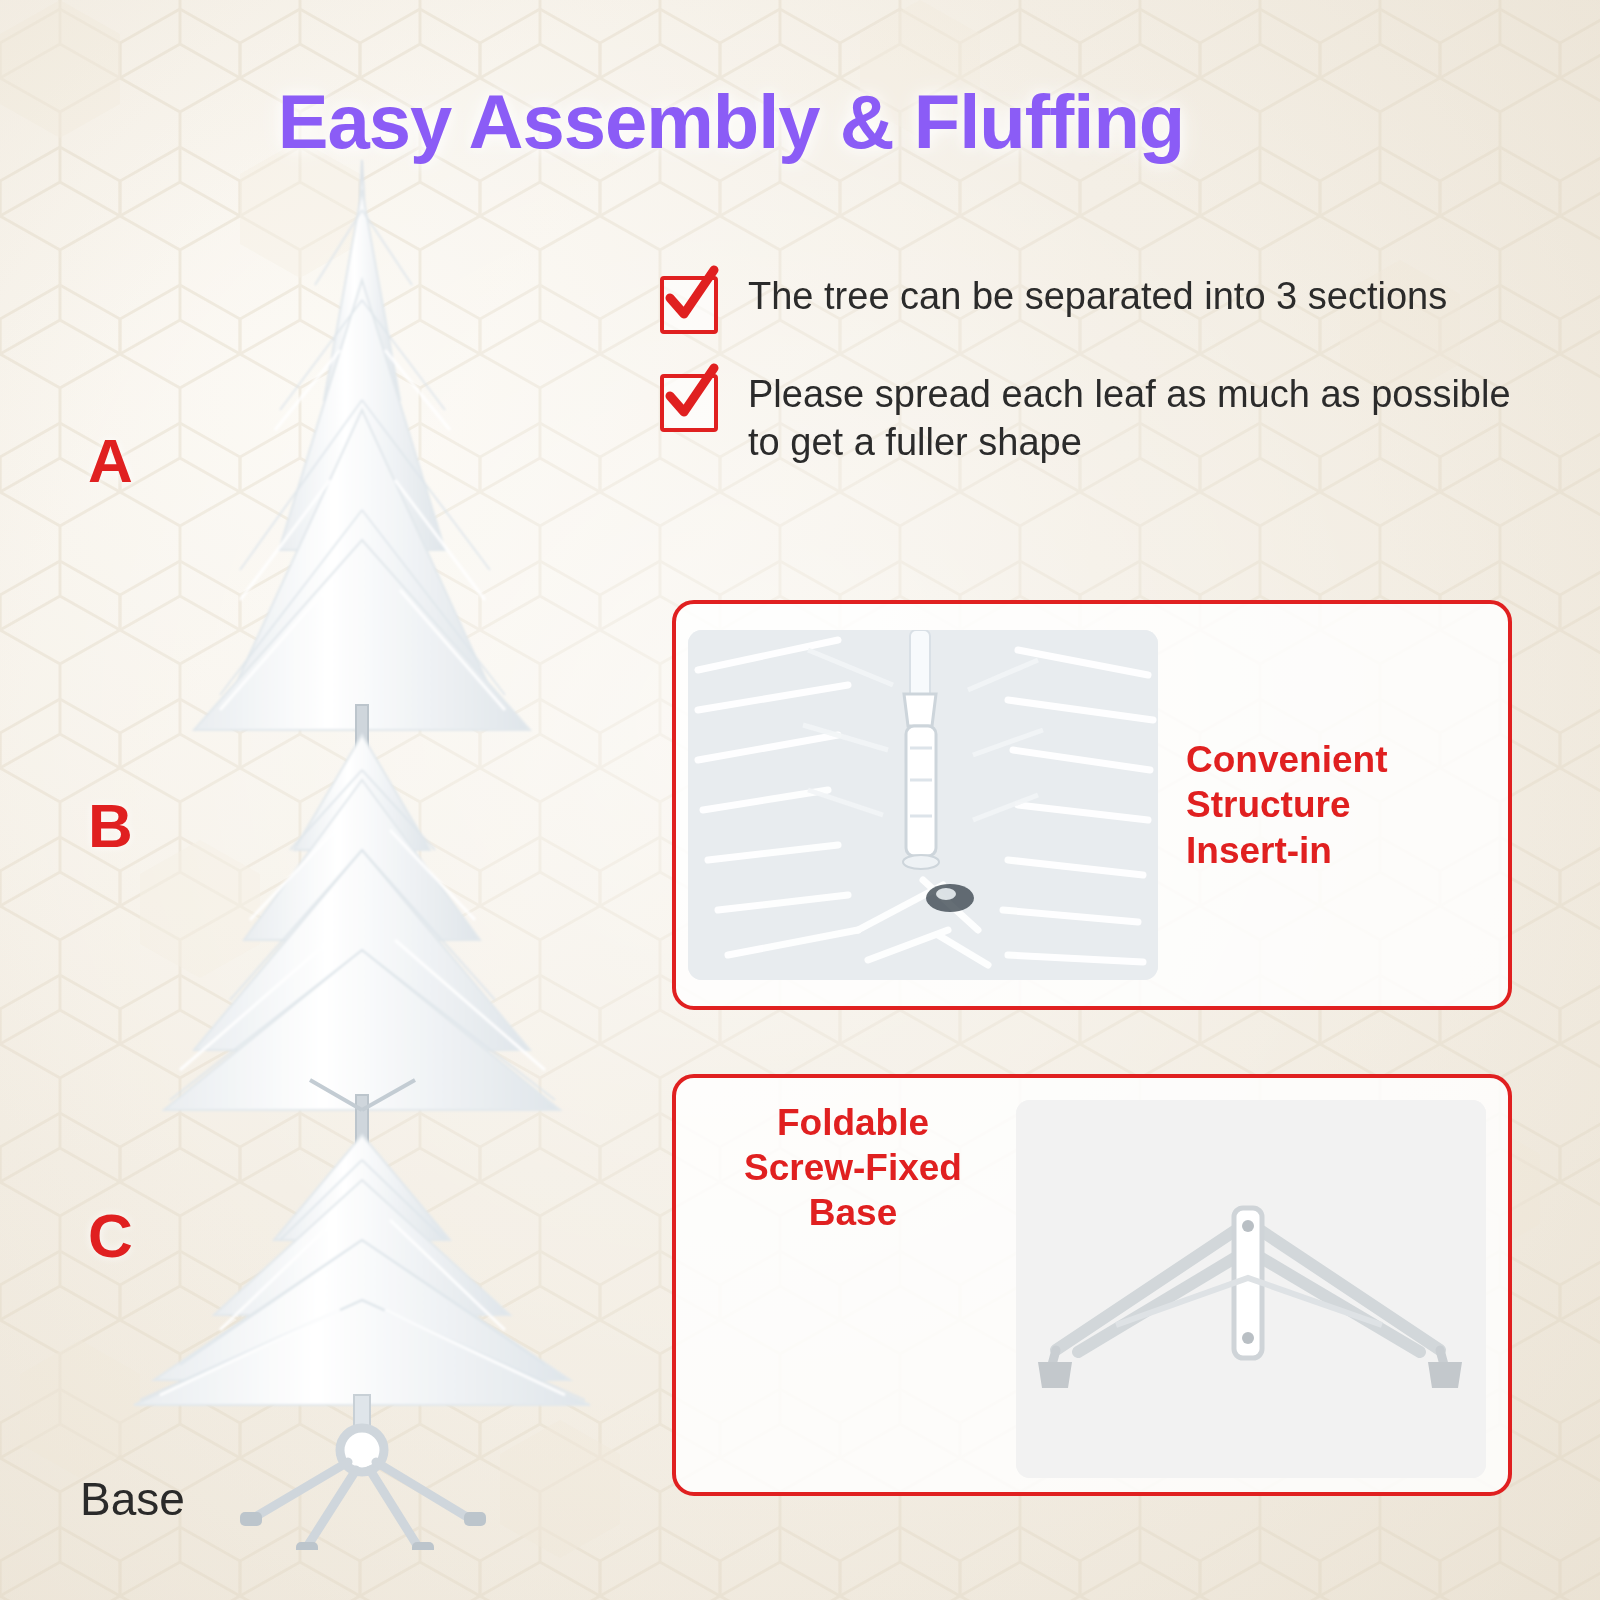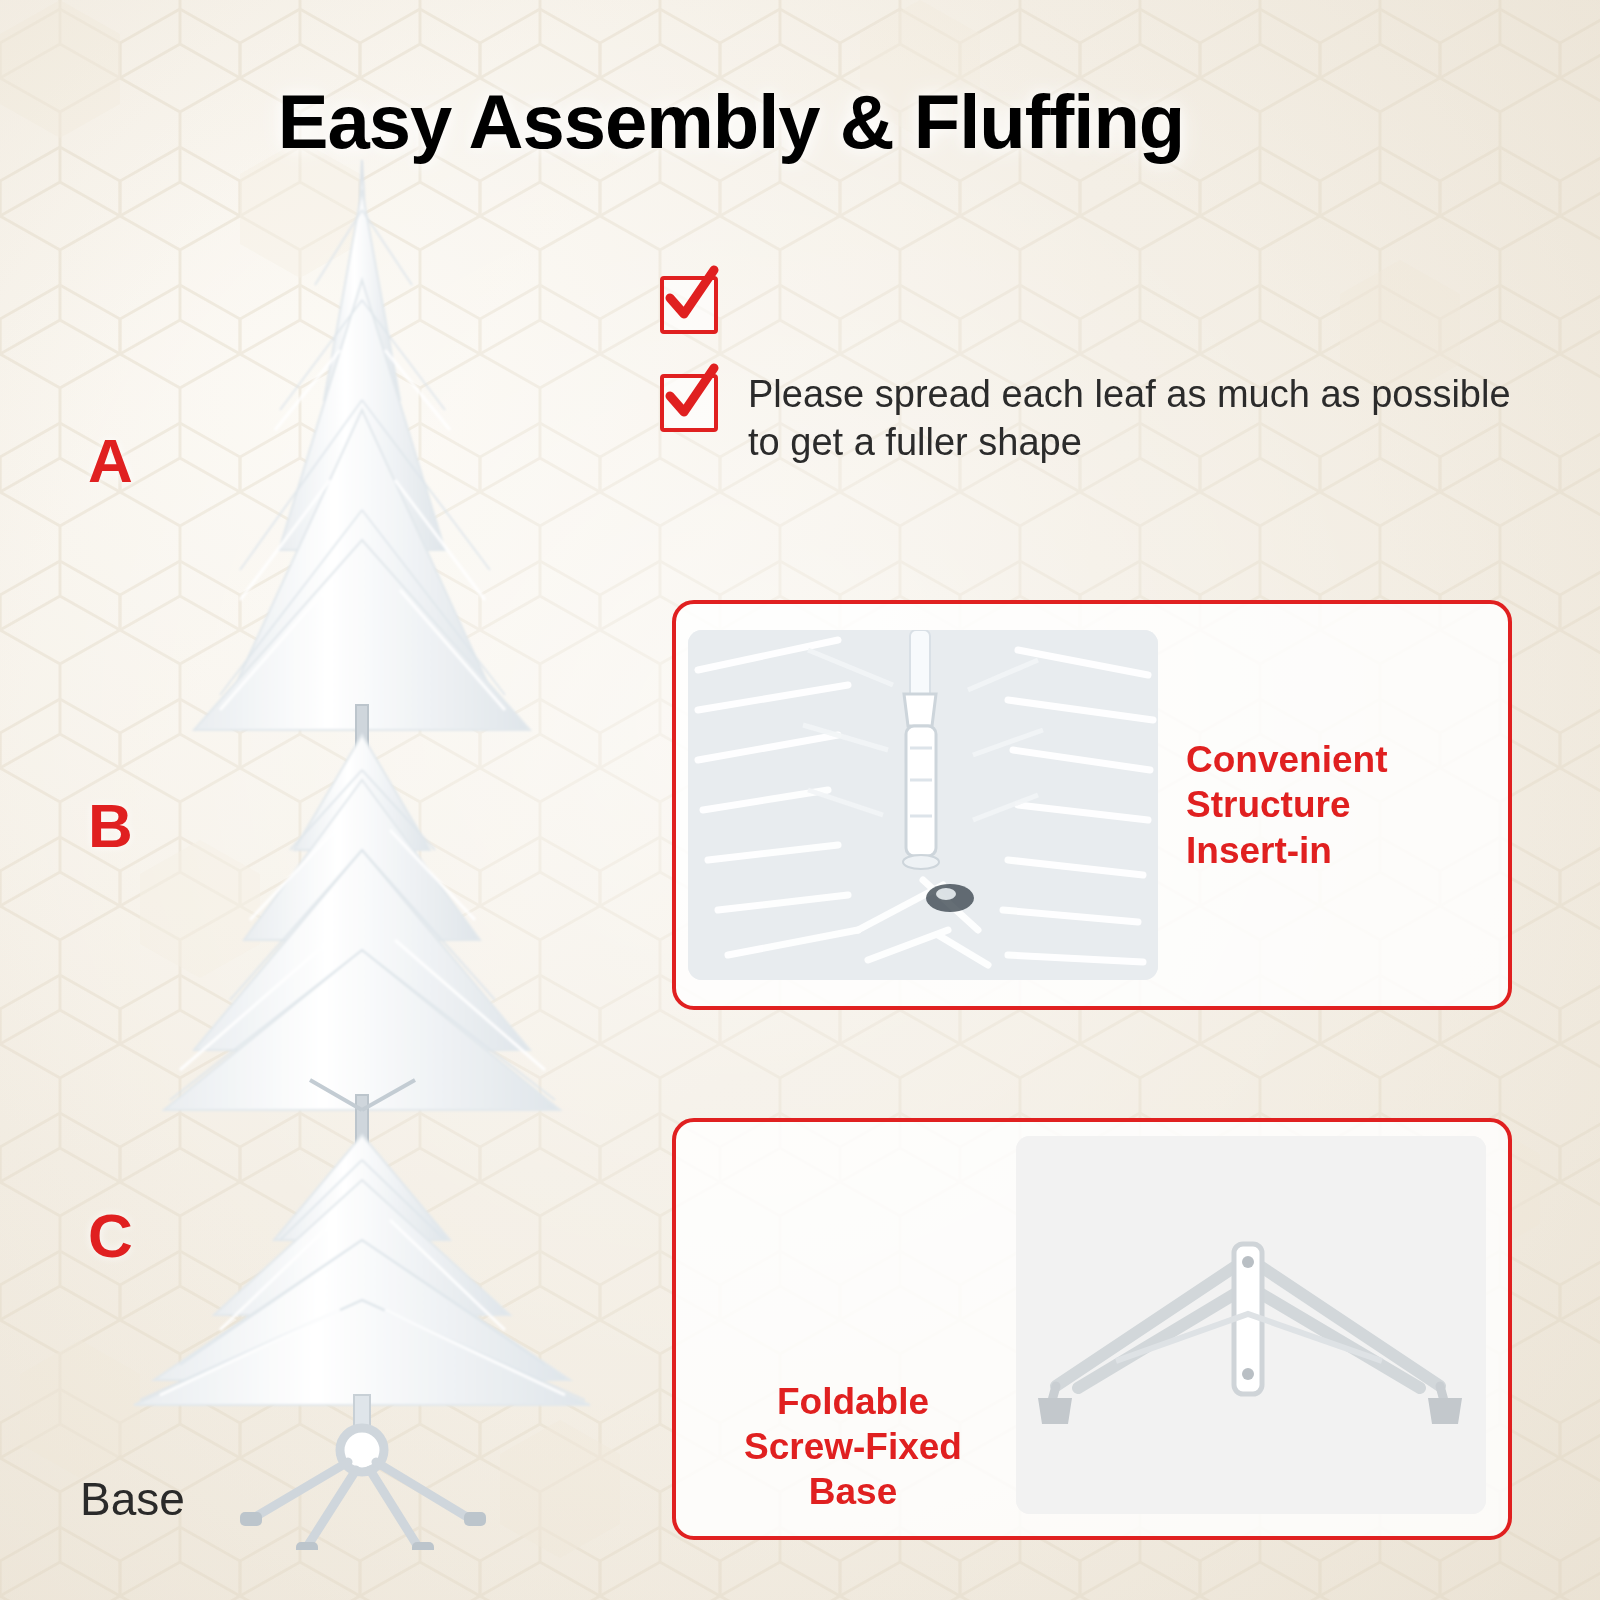--- a/index.html
+++ b/index.html
@@ -44,21 +44,21 @@
 
   
   .title {
     position: absolute;
     top: 78px;
     left: 0;
     width: 1462px;
     text-align: center;
     font-size: 76px;
     font-weight: bold;
-    color: #000000;
+    color: #8b5cf6;
     letter-spacing: -1px;
     text-shadow: 0 0 14px rgba(255,255,255,0.9), 0 0 28px rgba(255,255,255,0.8);
   }
 
   
   .label-letter {
     position: absolute;
     font-size: 62px;
     font-weight: bold;
     color: #e02020;
@@ -136,23 +136,22 @@
     display: flex;
     align-items: center;
     padding: 12px;
   }
   .card-base {
     left: 672px;
     top: 1074px;
     width: 840px;
     height: 422px;
     display: flex;
-    align-items: flex-end;
+    align-items: flex-start;
     padding: 22px;
-    margin-top: 44px;
   }
   .photo {
     flex: 0 0 auto;
     border-radius: 14px;
     overflow: hidden;
     position: relative;
   }
   .photo-insert {
     width: 470px;
     height: 350px;
@@ -298,20 +297,21 @@
   <div class="label-letter label-c">C</div>
   <div class="label-base">Base</div>
 
   <div class="checklist">
     <div class="check-row">
       <span class="check-box">
         <svg width="62" height="66" viewBox="0 0 62 66" xmlns="http://www.w3.org/2000/svg">
           <path d="M12 34 L26 50 L56 6" fill="none" stroke="#e02020" stroke-width="9" stroke-linecap="round" stroke-linejoin="round"></path>
         </svg>
       </span>
+      <span class="check-text">The tree can be separated into 3 sections</span>
     </div>
     <div class="check-row">
       <span class="check-box">
         <svg width="62" height="66" viewBox="0 0 62 66" xmlns="http://www.w3.org/2000/svg">
           <path d="M12 34 L26 50 L56 6" fill="none" stroke="#e02020" stroke-width="9" stroke-linecap="round" stroke-linejoin="round"></path>
         </svg>
       </span>
       <span class="check-text">Please spread each leaf as much as possible to get a fuller shape</span>
     </div>
   </div>

